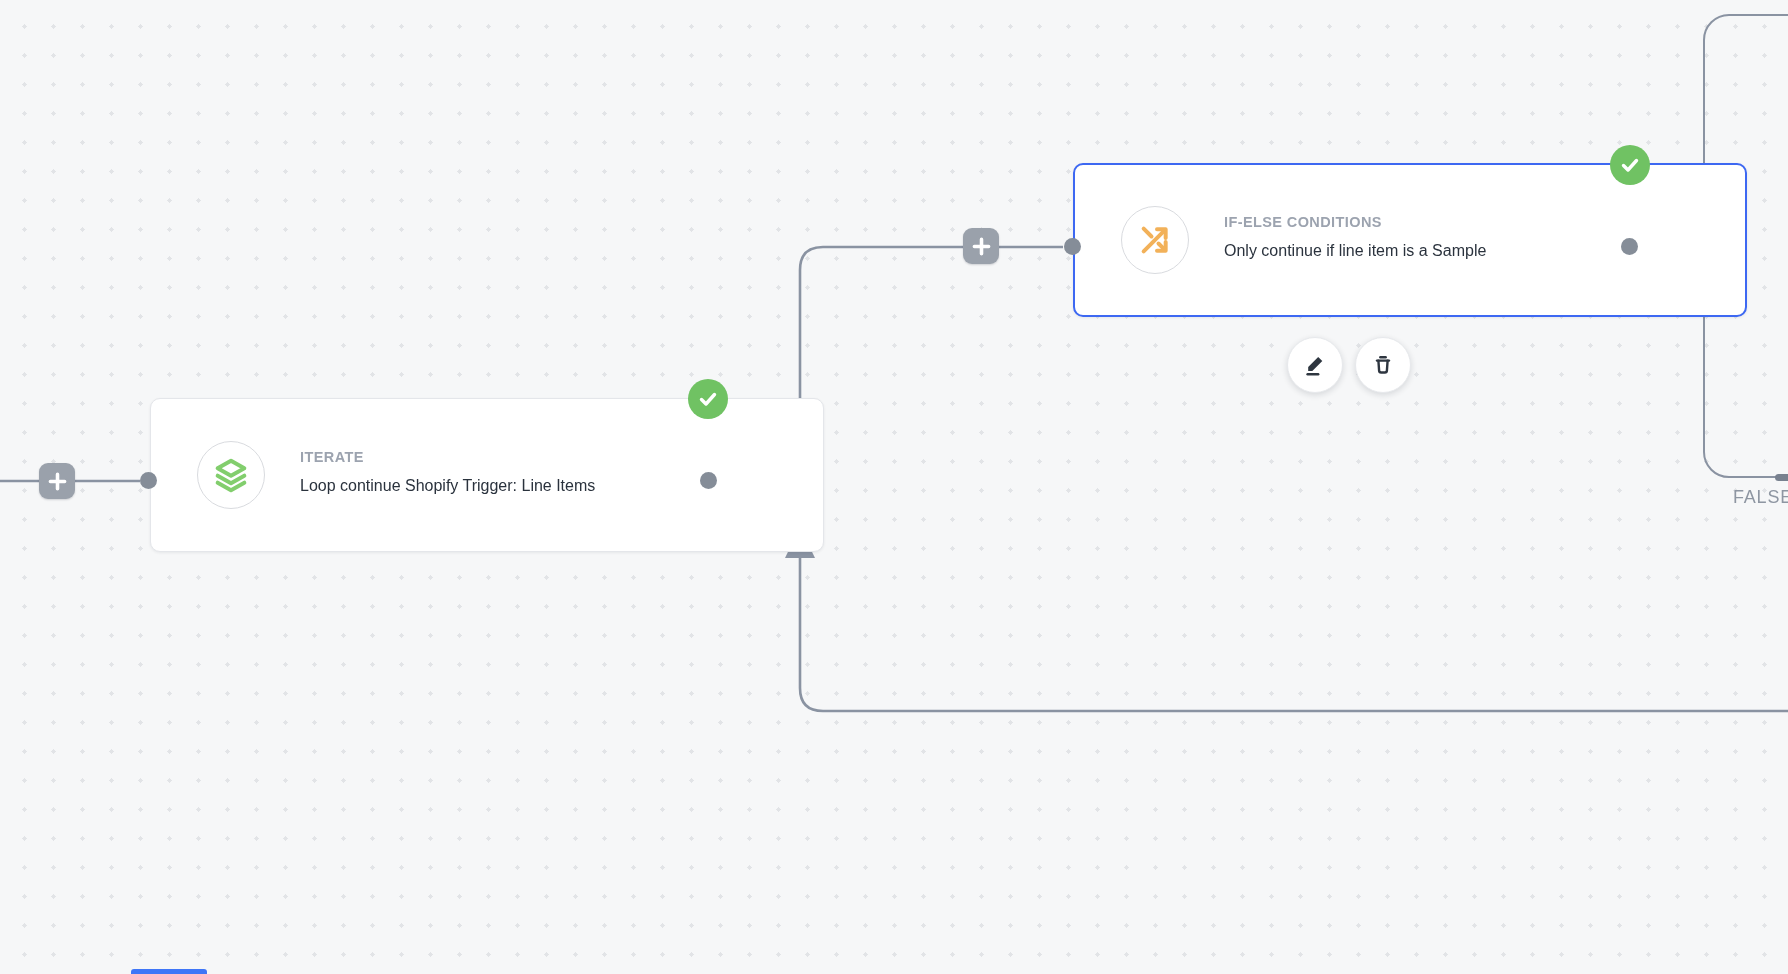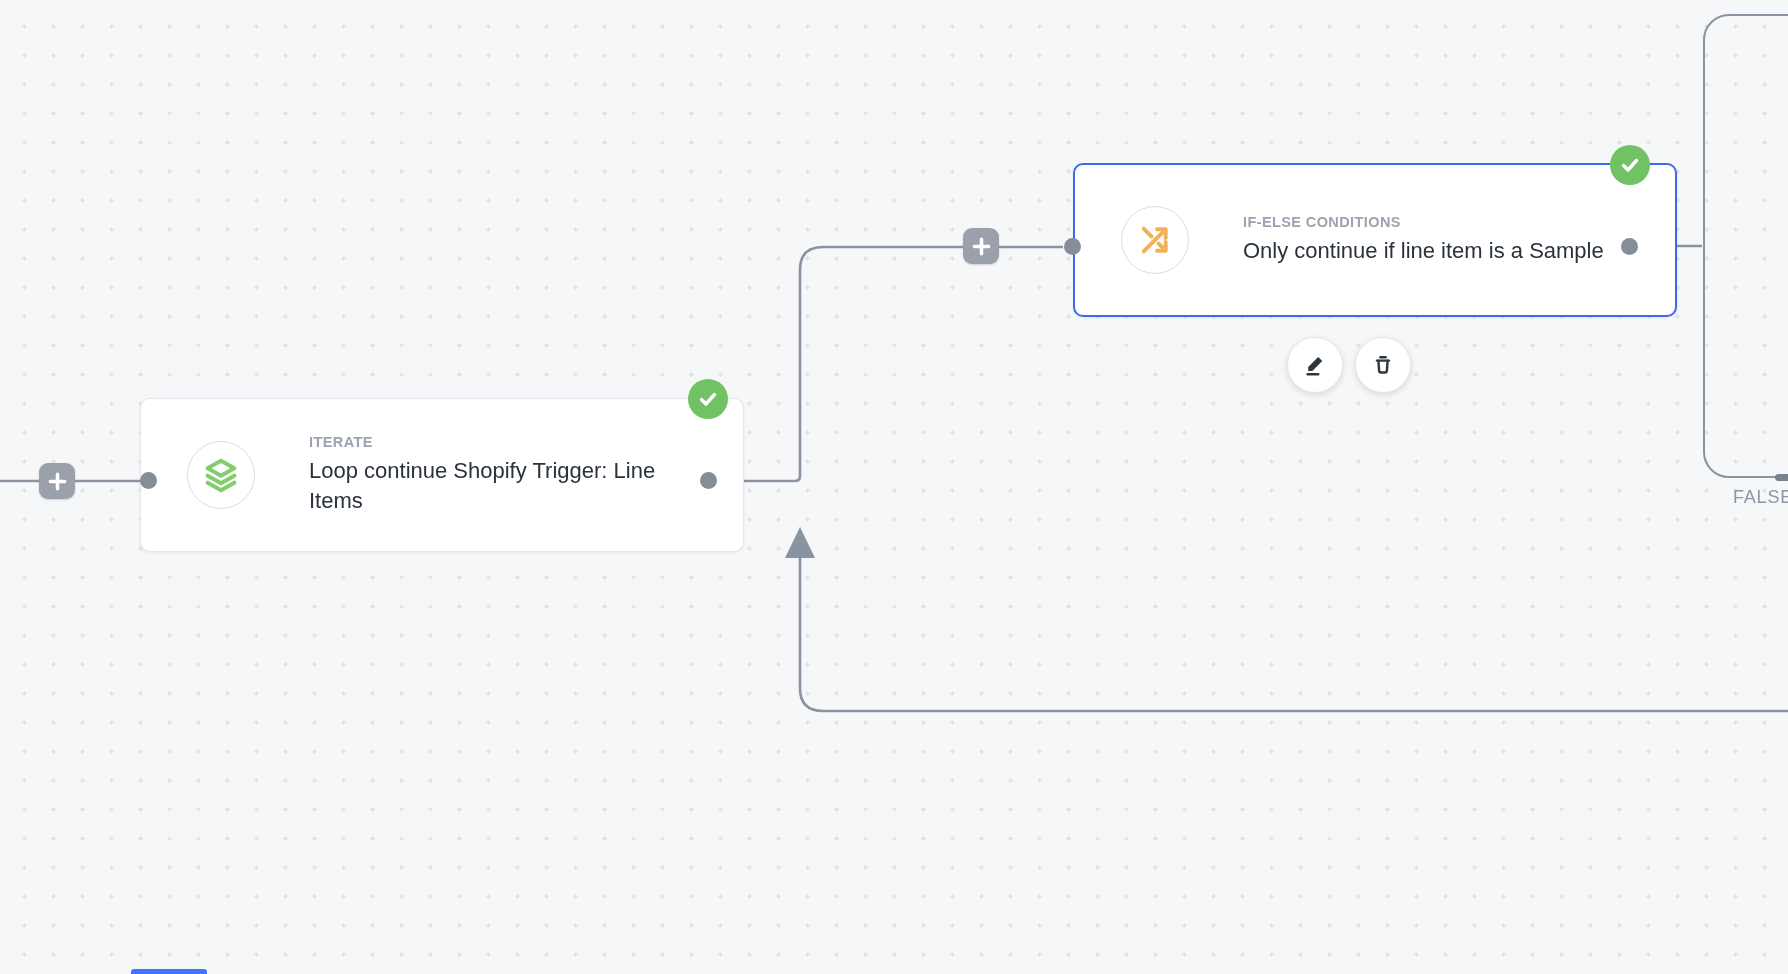--- a/index.html
+++ b/index.html
@@ -18,31 +18,31 @@
     position:absolute;left:1703px;top:14px;width:240px;height:464px;
     border:2.6px solid #8a93a2;border-radius:26px;background:transparent;box-sizing:border-box;
   }
   .branch-box-capline{position:absolute;left:1775px;top:474px;width:24px;height:7px;background:#78818f;border-radius:4px 0 0 4px;}
 
   
   .node{
     position:absolute;display:flex;align-items:center;box-sizing:border-box;
     background:#ffffff;border:1px solid #e4e6ea;border-radius:10px;
     box-shadow:0 1px 3px rgba(20,28,45,.07);
-    padding-left:46px;gap:54px;width:604px;height:154px;
+    padding-left:46px;gap:35px;width:674px;height:154px;
   }
   .node.selected{border:2px solid #3d68f2;}
   .icon-circle{
     flex:0 0 auto;width:68px;height:68px;border-radius:50%;
     border:1.6px solid #d9dbdf;background:#fff;
     display:flex;align-items:center;justify-content:center;box-sizing:border-box;
   }
   .node-text{display:flex;flex-direction:column;max-width:368px;}
   .type-label{font-size:14.5px;font-weight:700;letter-spacing:.4px;color:#9ca3af;margin-bottom:6px;}
-  .node-title{font-size:22px;line-height:30px;font-weight:400;color:#2a323d;}
+  .node-title{font-size:16px;line-height:30px;font-weight:400;color:#2a323d;}
 
   
   .conn-dot{position:absolute;width:17px;height:17px;border-radius:50%;background:#858d98;}
 
   
   .plus-btn{
     position:absolute;width:36px;height:36px;border-radius:9px;background:#9aa1ab;
     display:flex;align-items:center;justify-content:center;
     box-shadow:0 1px 2px rgba(20,28,45,.18);cursor:pointer;
   }
@@ -88,21 +88,21 @@
       <path d="M8 2 V14 M2 8 H14" stroke="#ffffff" stroke-width="3" stroke-linecap="round" fill="none"></path>
     </svg>
   </div>
 
   <div class="plus-btn" style="left:963px;top:228px;">
     <svg width="19" height="19" viewBox="0 0 16 16">
       <path d="M8 2 V14 M2 8 H14" stroke="#ffffff" stroke-width="3" stroke-linecap="round" fill="none"></path>
     </svg>
   </div>
 
-  <div class="node" style="left:140px;top:398px;">
+  <div class="node" style="left:150px;top:398px;">
     <div class="icon-circle">
       <svg width="40" height="40" viewBox="0 0 24 24">
         <path d="M12 3.4 L20 7.9 L12 12.4 L4 7.9 Z" fill="none" stroke="#82ce6d" stroke-width="2.4" stroke-linejoin="round"></path>
         <path d="M4 12.4 L12 16.9 L20 12.4" fill="none" stroke="#82ce6d" stroke-width="2.4" stroke-linejoin="round" stroke-linecap="round"></path>
         <path d="M4 16.6 L12 21.1 L20 16.6" fill="none" stroke="#82ce6d" stroke-width="2.4" stroke-linejoin="round" stroke-linecap="round"></path>
       </svg>
     </div>
     <div class="node-text">
       <div class="type-label">ITERATE</div>
       <div class="node-title">Loop continue Shopify Trigger: Line Items</div>

